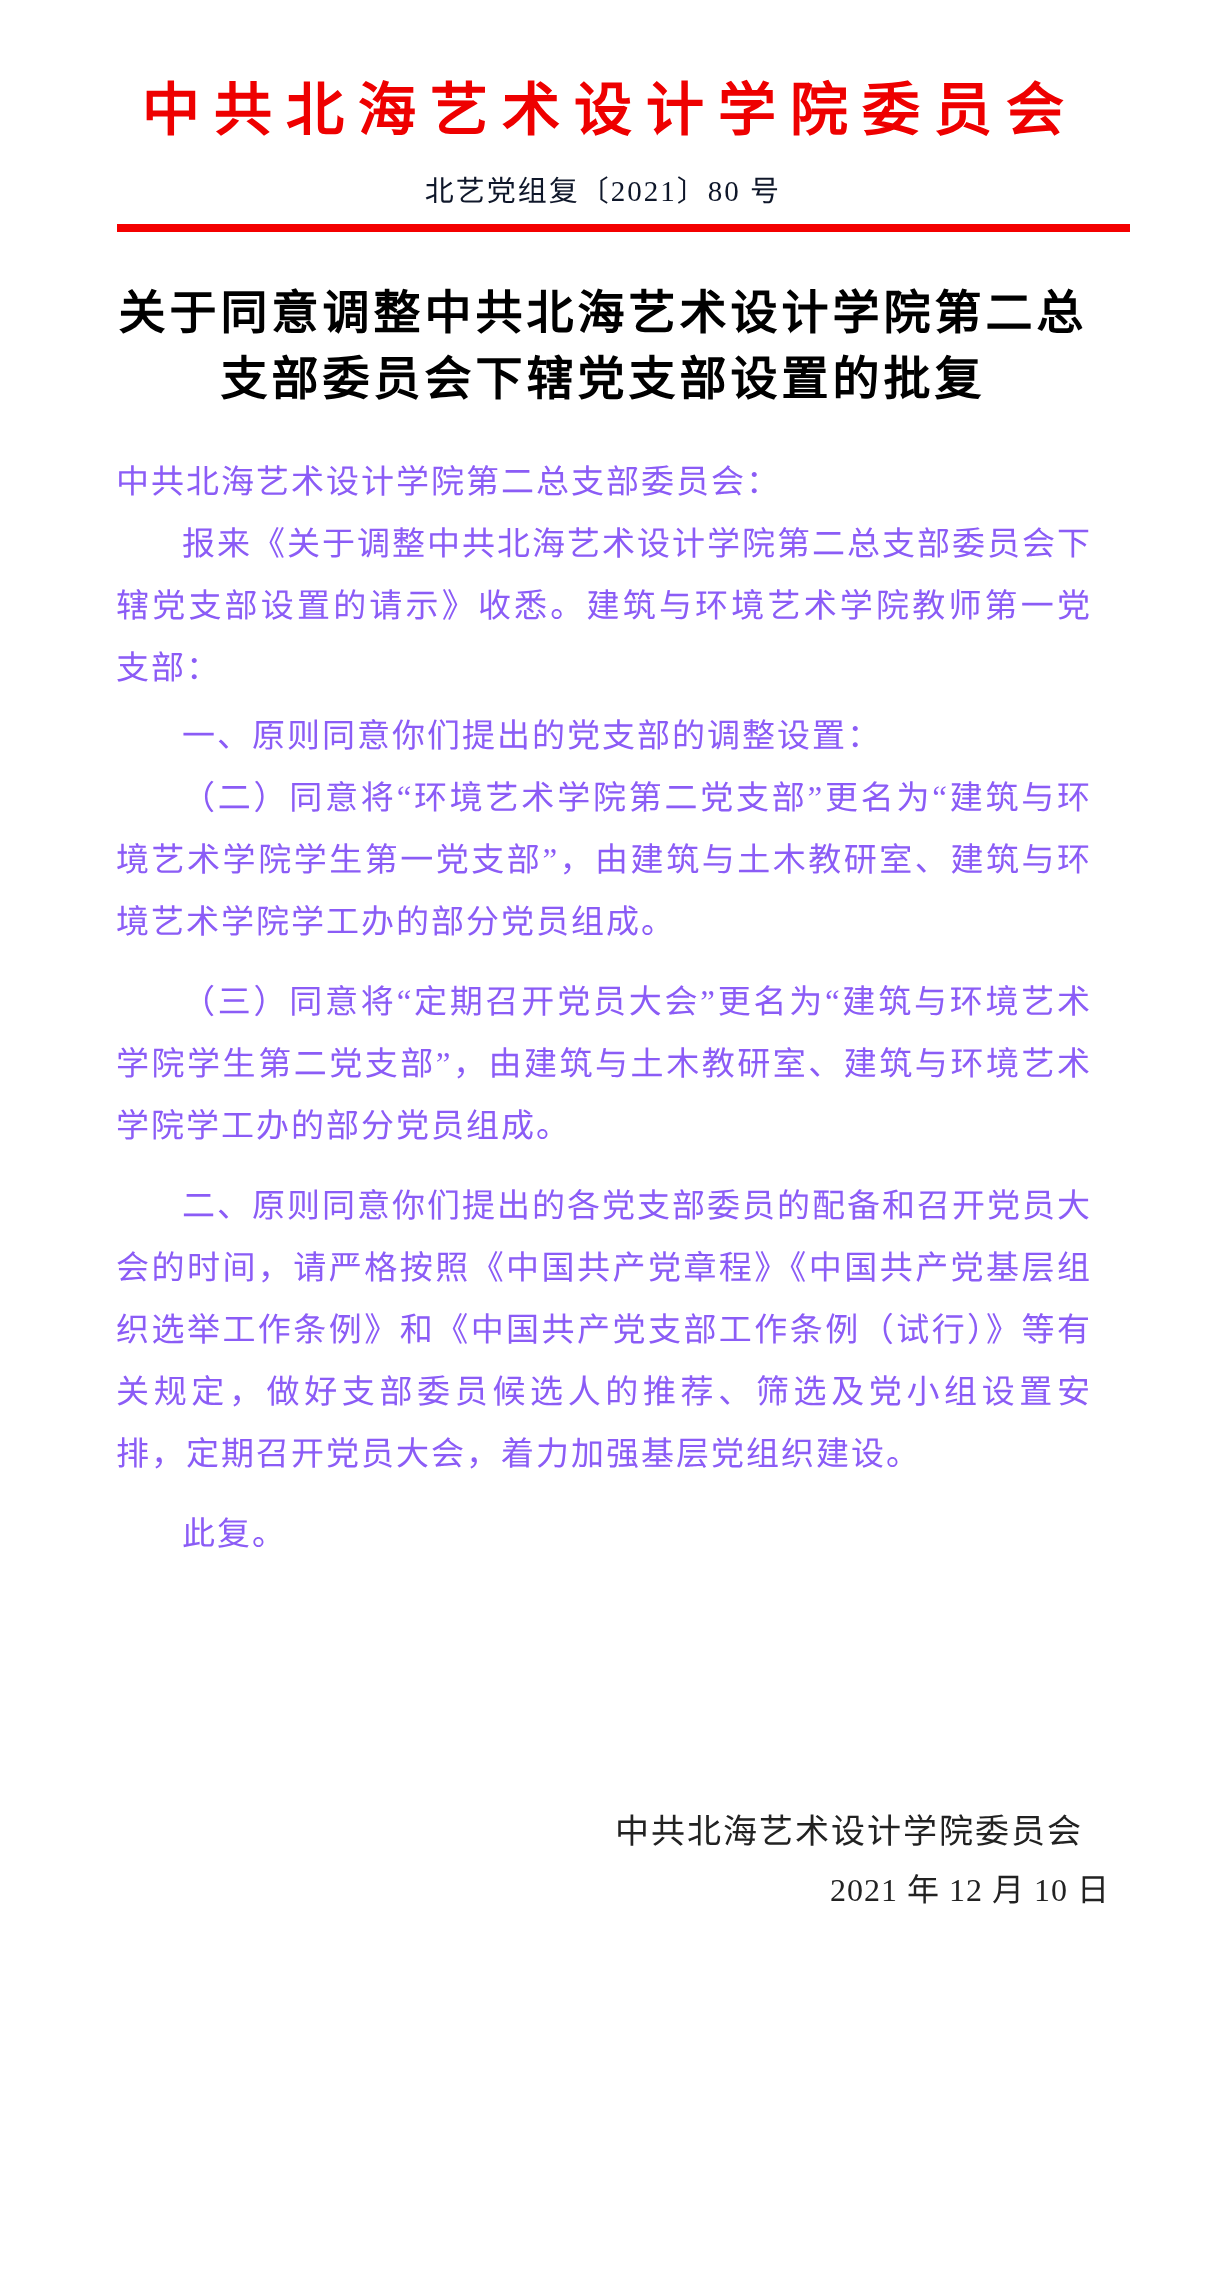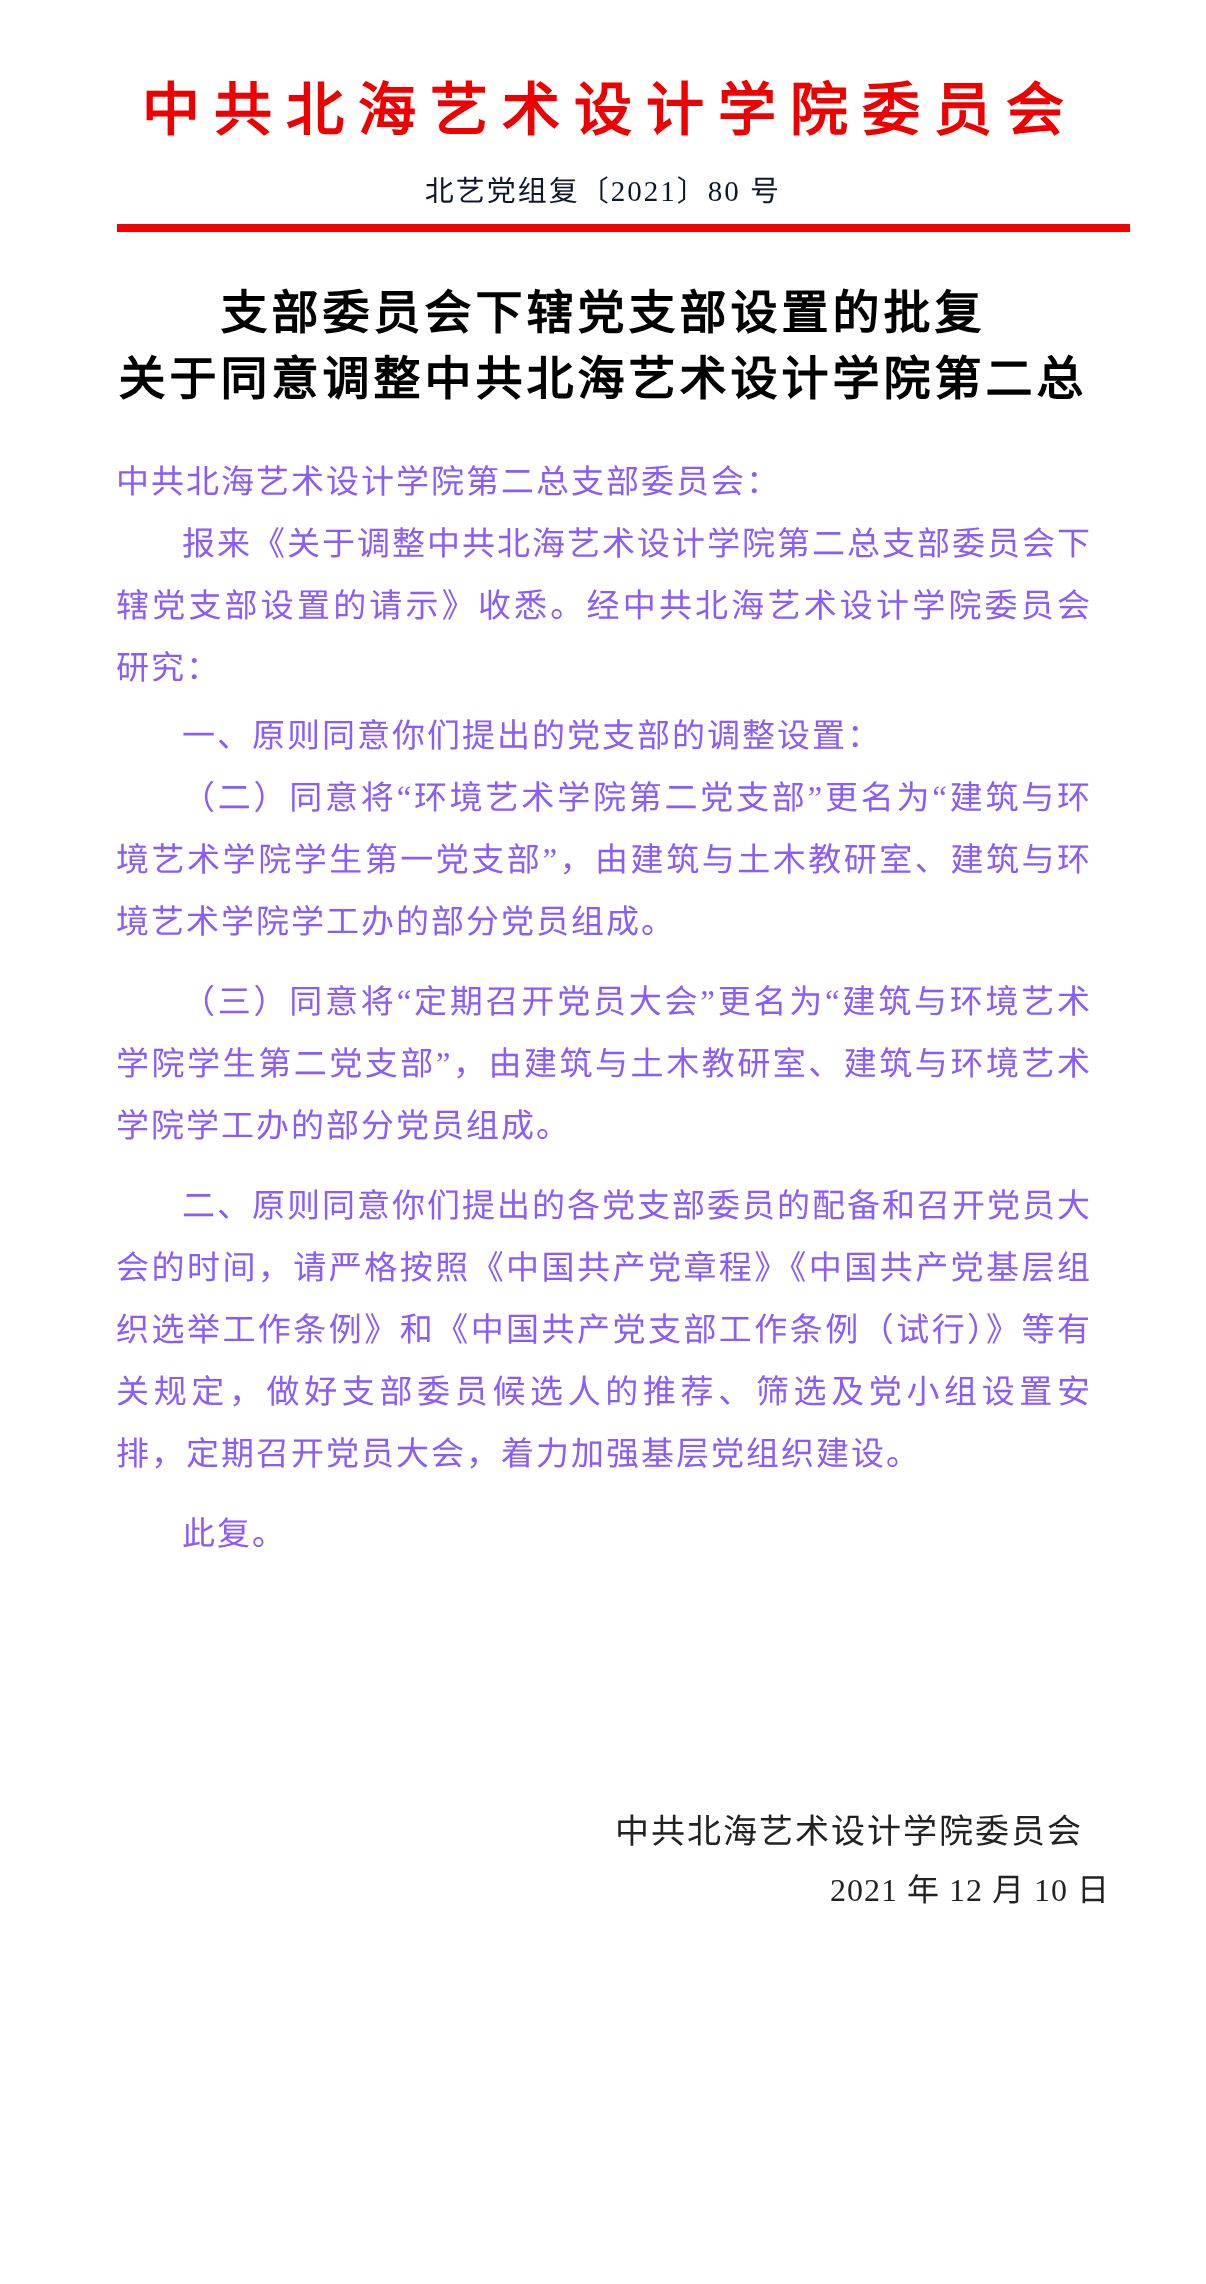--- a/index.html
+++ b/index.html
@@ -86,27 +86,27 @@
 
 <div class="page">
 
   <div class="org-title">中共北海艺术设计学院委员会</div>
 
   <div class="doc-number">北艺党组复〔2021〕80 号</div>
 
   <div class="red-line"></div>
 
   <div class="doc-title">
+    <div>关于同意调整中共北海艺术设计学院第二总</div>
     <div>支部委员会下辖党支部设置的批复</div>
-    <div>关于同意调整中共北海艺术设计学院第二总</div>
   </div>
 
   <div class="doc-body">
       <p>中共北海艺术设计学院第二总支部委员会：</p>
-      <p>报来《关于调整中共北海艺术设计学院第二总支部委员会下辖党支部设置的请示》收悉。经中共北海艺术设计学院委员会研究：</p>
+      <p>报来《关于调整中共北海艺术设计学院第二总支部委员会下辖党支部设置的请示》收悉。建筑与环境艺术学院教师第一党支部：</p>
       <p>一、原则同意你们提出的党支部的调整设置：</p>
       <p>（二）同意将“环境艺术学院第二党支部”更名为“建筑与环境艺术学院学生第一党支部”，由建筑与土木教研室、建筑与环境艺术学院学工办的部分党员组成。</p>
       <p>（三）同意将“定期召开党员大会”更名为“建筑与环境艺术学院学生第二党支部”，由建筑与土木教研室、建筑与环境艺术学院学工办的部分党员组成。</p>
       <p>二、原则同意你们提出的各党支部委员的配备和召开党员大会的时间，请严格按照《中国共产党章程》《中国共产党基层组织选举工作条例》和《中国共产党支部工作条例（试行）》等有关规定，做好支部委员候选人的推荐、筛选及党小组设置安排，定期召开党员大会，着力加强基层党组织建设。</p>
       <p>此复。</p>
     </div>
 
   <div class="signature-block">
     <div class="sig-org">中共北海艺术设计学院委员会</div>
     <div class="sig-date">2021 年 12 月 10 日</div>

